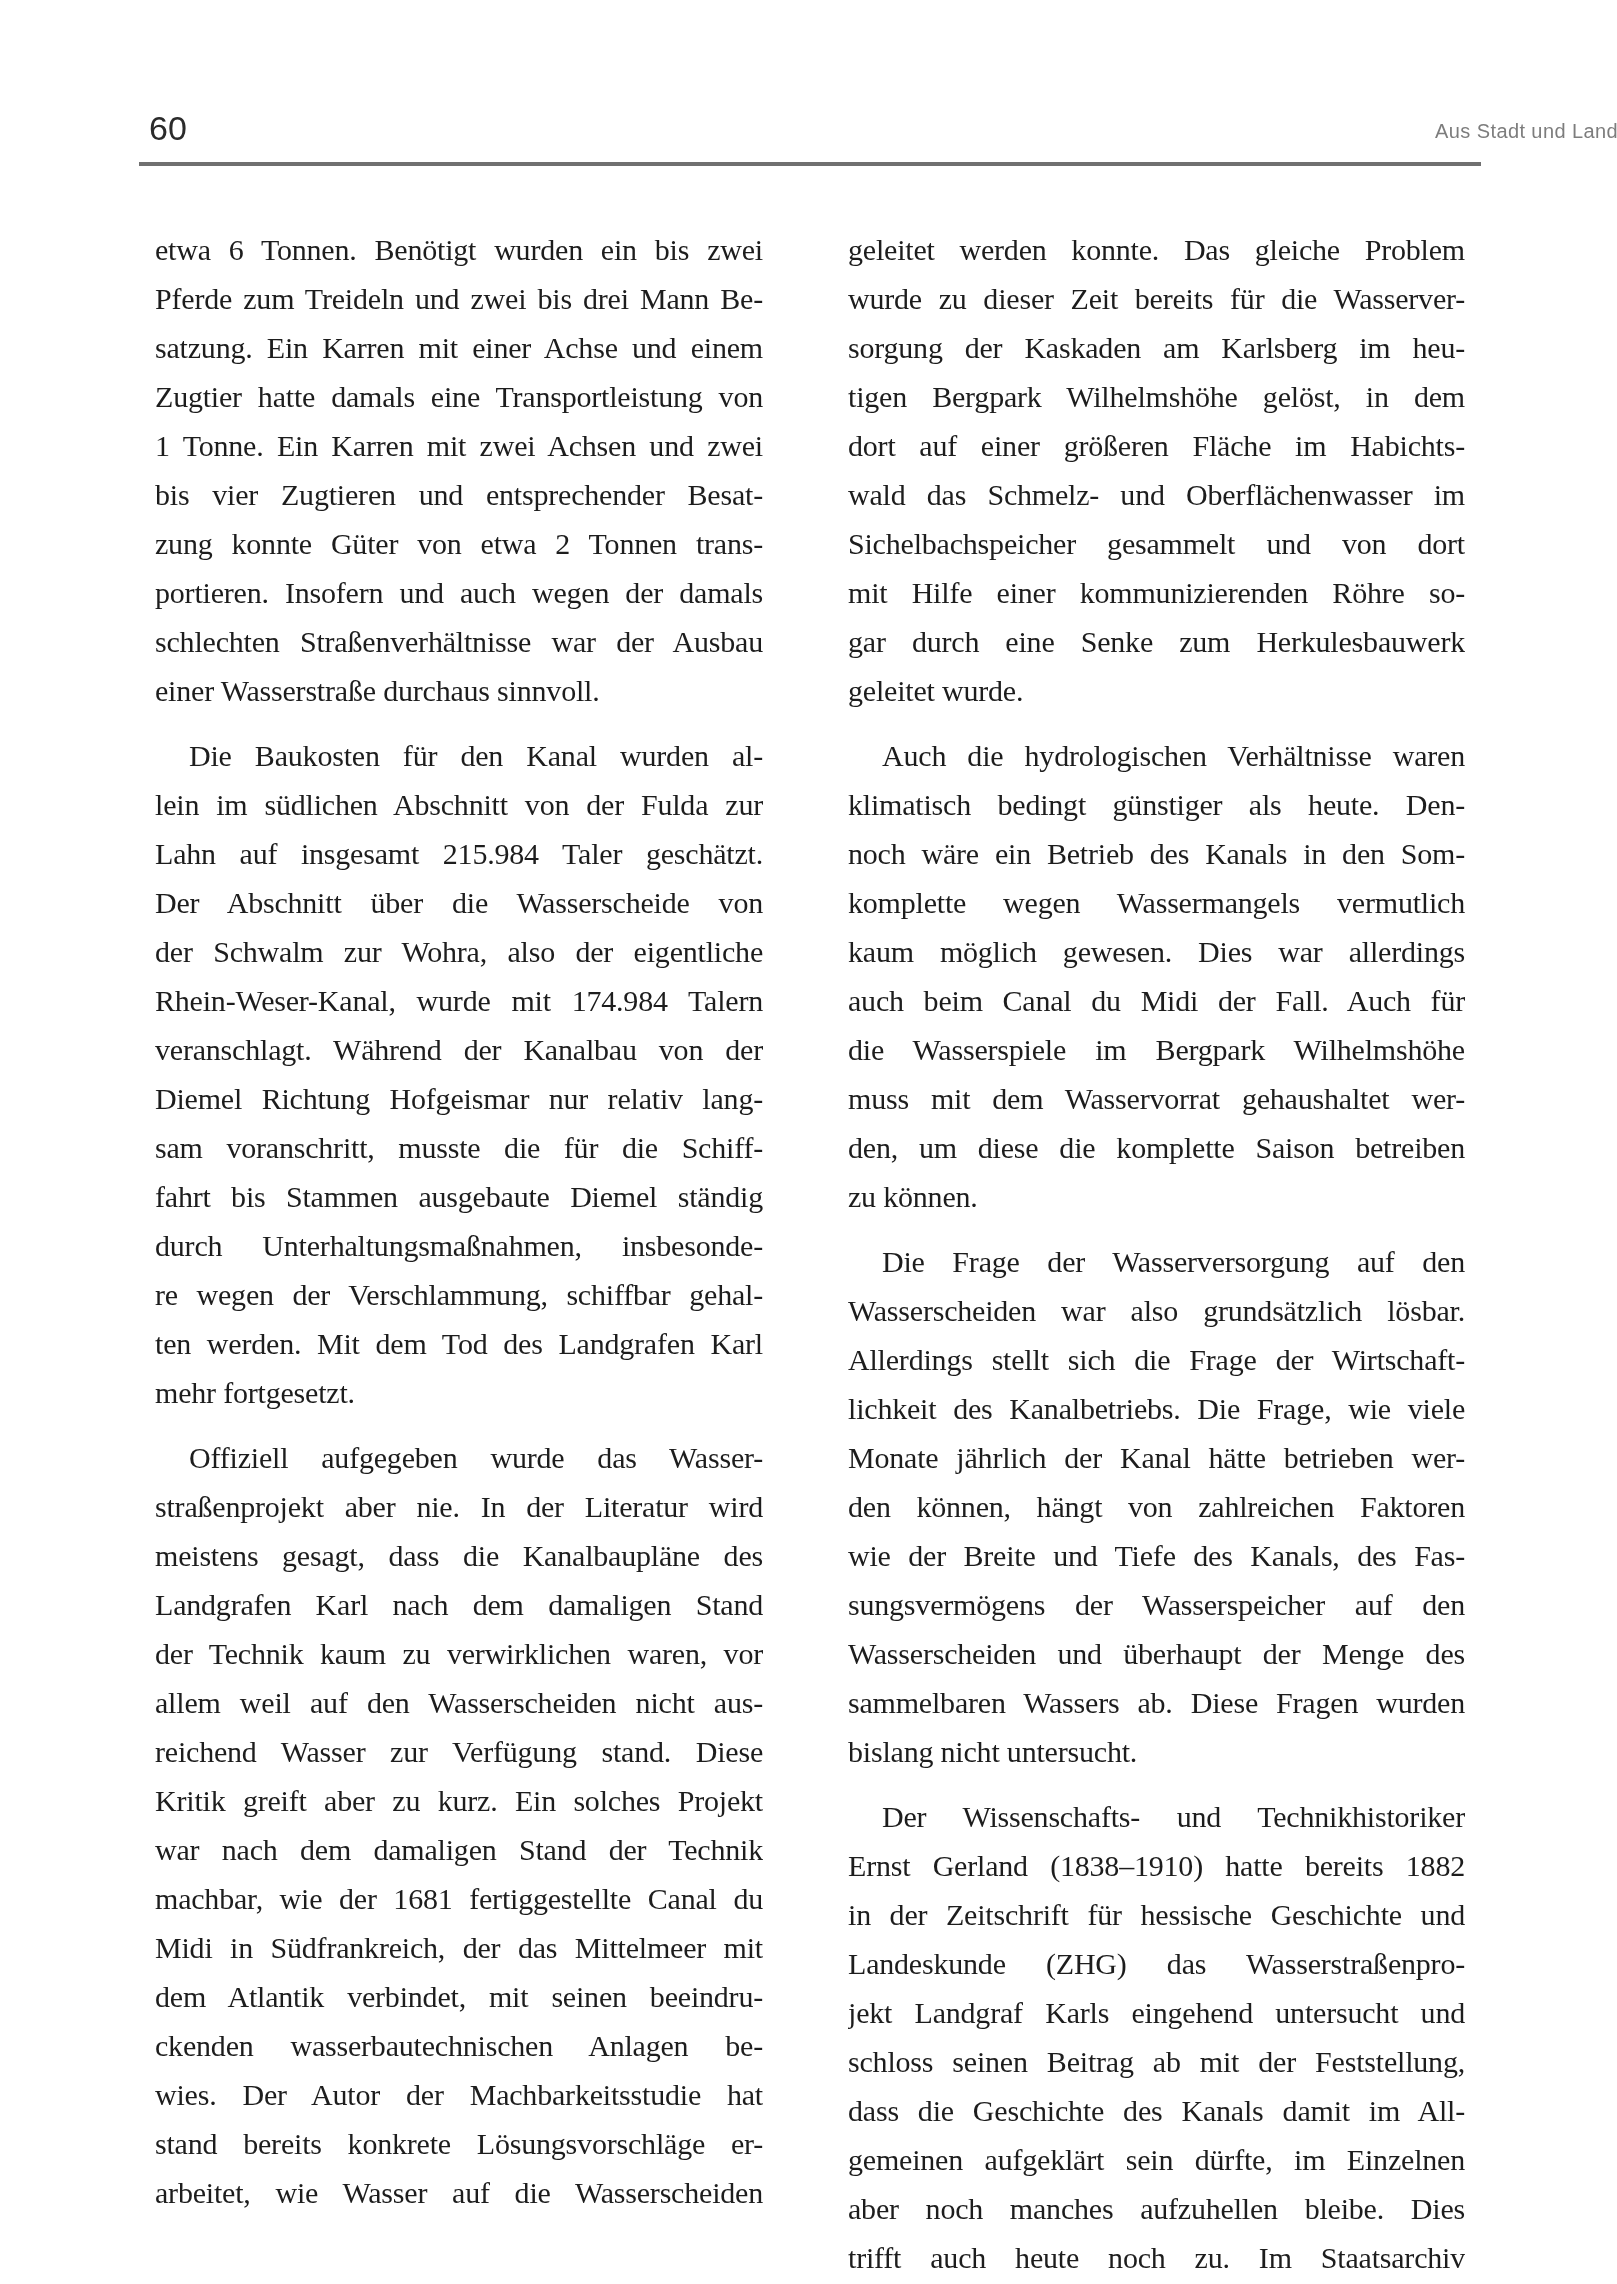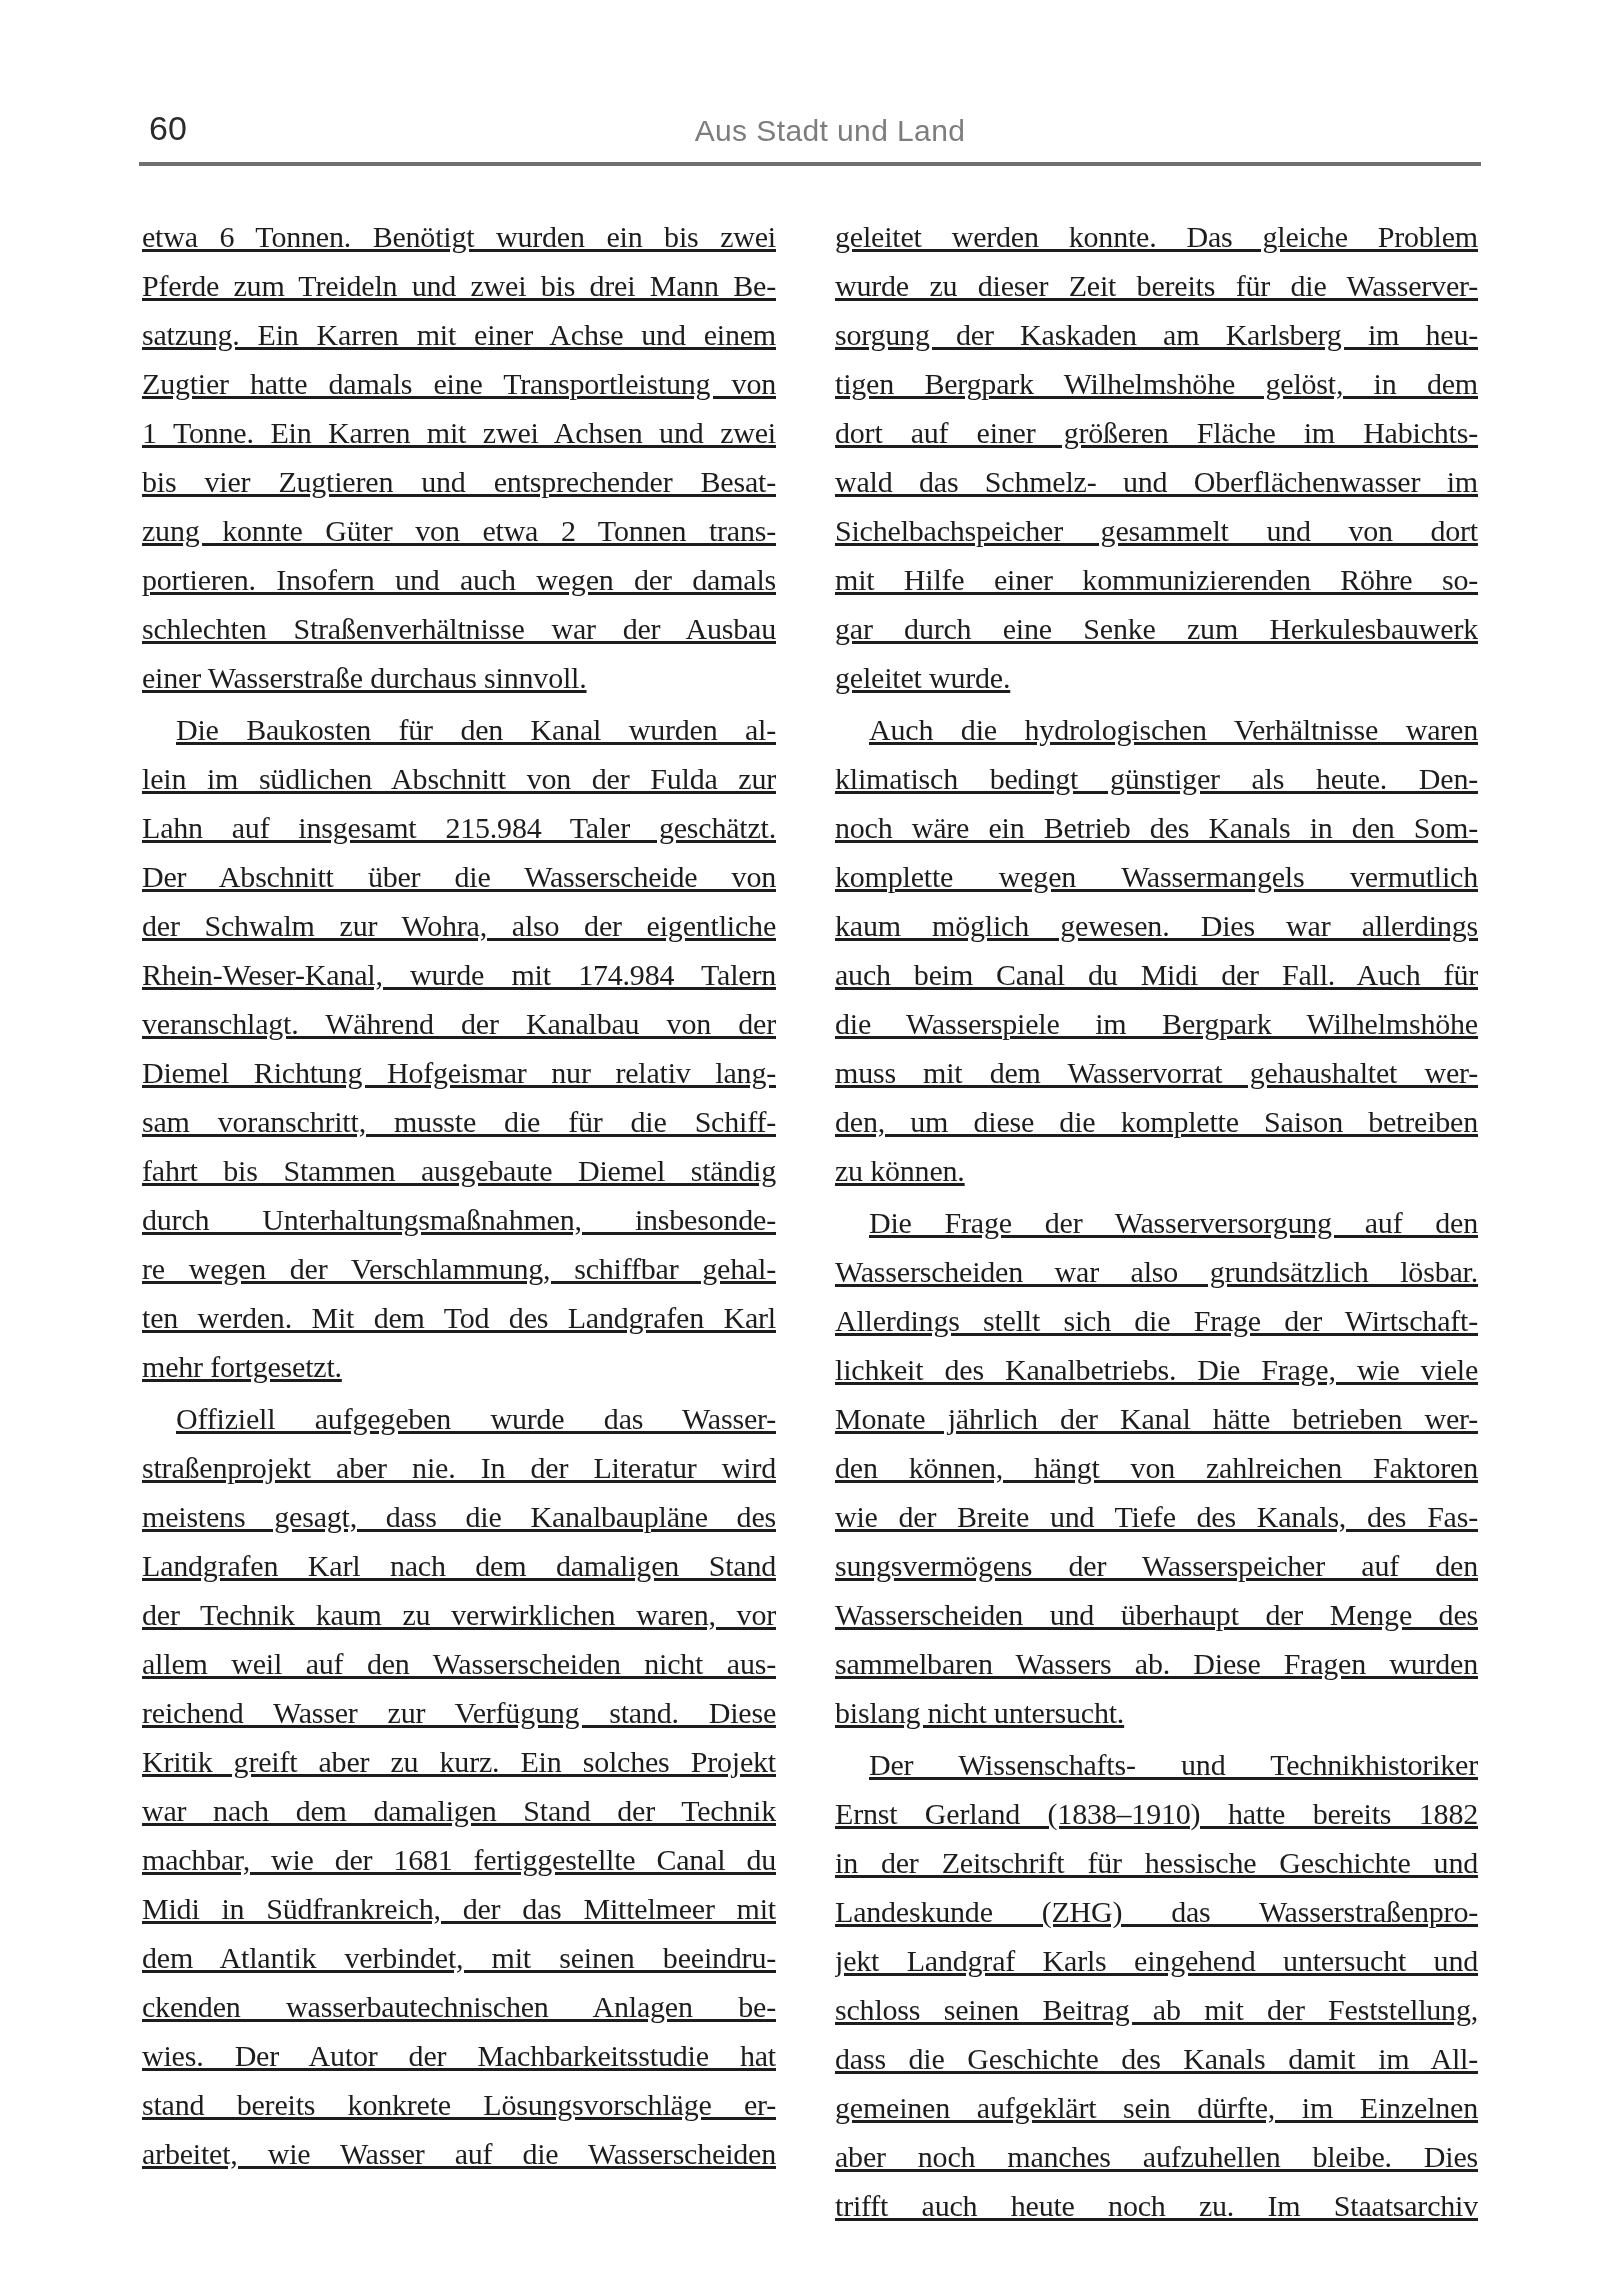--- a/index.html
+++ b/index.html
@@ -23,23 +23,23 @@
     font-family: "Liberation Sans", sans-serif;
     font-size: 34px;
     line-height: 38px;
     color: var(--page_number, #2b2b2b);
   }
   .runtitle {
     position: absolute;
     left: 0;
     right: 0;
     top: 113px;
-    text-align: center;
+    text-align: right;
     font-family: "Liberation Sans", sans-serif;
-    font-size: 30px;
+    font-size: 20px;
     line-height: 36px;
     letter-spacing: 0.4px;
     color: var(--muted, #7d7d7d);
     margin-left: 42px;
   }
   .rule {
     position: absolute;
     left: 139px;
     top: 162px;
     width: 1342px;
@@ -48,21 +48,21 @@
   }
   .columns {
     position: absolute;
     left: 139px;
     top: 209px;
     width: 1342px;
     display: grid;
     grid-template-columns: 640px 649px;
     column-gap: 53px;
   }
-  .para { margin: 3px; text-decoration: underline; }
+  .para { margin: 16px; }
   .para.indent .line:first-child { text-indent: 34px; }
   .line {
     height: 49px;
     overflow: hidden;
     font-size: 30px;
     line-height: 49px;
     letter-spacing: -0.2px;
     text-align: justify;
     text-align-last: justify;
     text-justify: inter-word;

